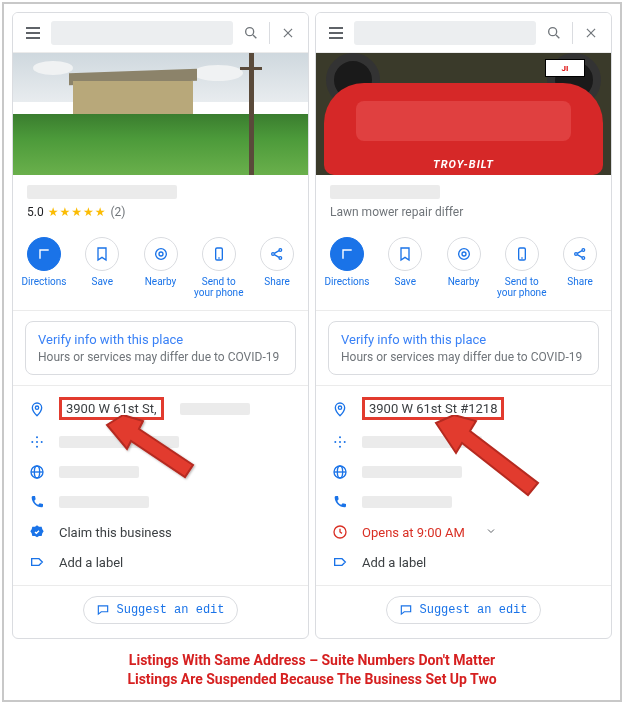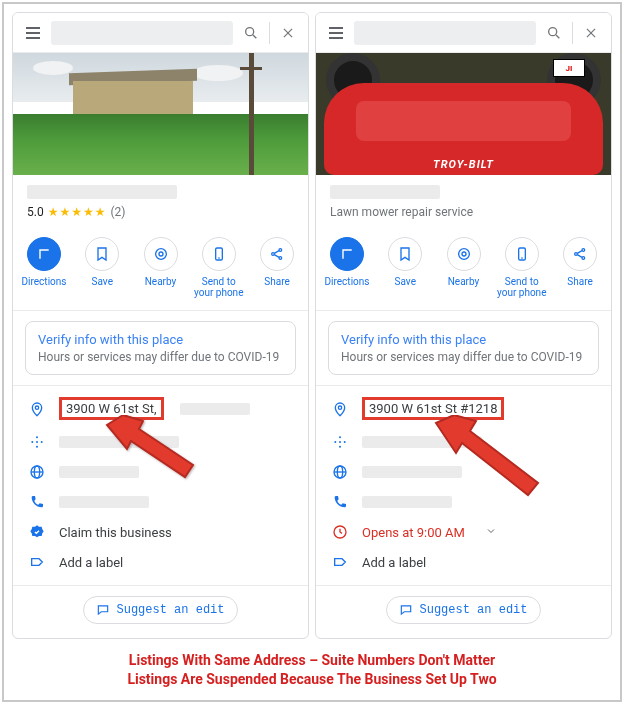--- a/index.html
+++ b/index.html
@@ -72,21 +72,21 @@
   .grass { position:absolute; inset:50% 0 0 0; background: linear-gradient(#3a7d2f,#4c9a3a 40%,#6ab04c);}
   .pole { position:absolute; right:54px; top:0; width:5px; height:122px; background:#5a4a3a;}
   .pole-arm { position:absolute; right:46px; top:14px; width:22px; height:3px; background:#5a4a3a;}
 
   .mower-bg { position:absolute; inset:0; background:#3a3a2a; }
   .mower-body { position:absolute; left:8px; right:8px; top:30px; bottom:0; background:#d62828; border-radius:40px 40px 10px 10px; }
   .mower-deck { position:absolute; left:40px; right:40px; top:48px; height:40px; background:#e04040; border-radius:8px; }
   .tire { position:absolute; top:0; width:54px; height:54px; border-radius:50%; background:#1a1a1a; border:8px solid #333; }
   .tire.l { left:10px; } .tire.r { right:10px; }
   .mower-label { position:absolute; bottom:4px; left:50%; transform:translateX(-50%); color:#fff; font-weight:bold; font-style:italic; font-size:11px; letter-spacing:1px; }
-  .flag { position:absolute; right:26px; top:6px; width:32px; height:18px; background:#fff; border:1px solid #000; font-size:8px; color:#d00; display:flex; align-items:center; justify-content:center; font-weight:bold;}
+  .flag { position:absolute; right:26px; top:6px; width:40px; height:18px; background:#fff; border:1px solid #000; font-size:8px; color:#d00; display:flex; align-items:center; justify-content:center; font-weight:bold;}
 
   .title-block { padding: 10px 14px 8px; }
   .title-placeholder { width: 150px; height: 14px; background:#ebebeb; border-radius:2px; margin-bottom:6px;}
   .subtitle { color:#70757a; font-size:12px; }
   .rating-row { display:flex; align-items:center; gap:4px; font-size:12px;}
   .stars { color:#fbbc04; letter-spacing:1px; }
   .rcount { color:#70757a; }
 
   .actions {
     display:flex; justify-content:space-between; padding:10px 4px 12px;
@@ -329,21 +329,21 @@
         <div class="mower-bg"></div>
         <div class="tire l"></div>
           <div class="tire r"></div>
         <div class="mower-body"></div>
         <div class="mower-deck"></div>
         <div class="flag">JI</div>
         <div class="mower-label">TROY-BILT</div>
       </div>
       <div class="title-block">
         <div class="title-placeholder" style="width:110px;"></div>
-        <div class="subtitle">Lawn mower repair service</div>
+        <div class="subtitle">Lawn mower repair differ</div>
       </div>
       <div class="actions">
         <div class="action primary">
           <div class="circ">
               <svg viewBox="0 0 24 24" fill="currentColor">
                 <path d="M12 2l1.5 1.5L5 12l8.5 8.5L12 22 2 12z" transform="rotate(45 12 12)"></path>
               </svg>
             </div>
           <span>Directions</span>
         </div>

